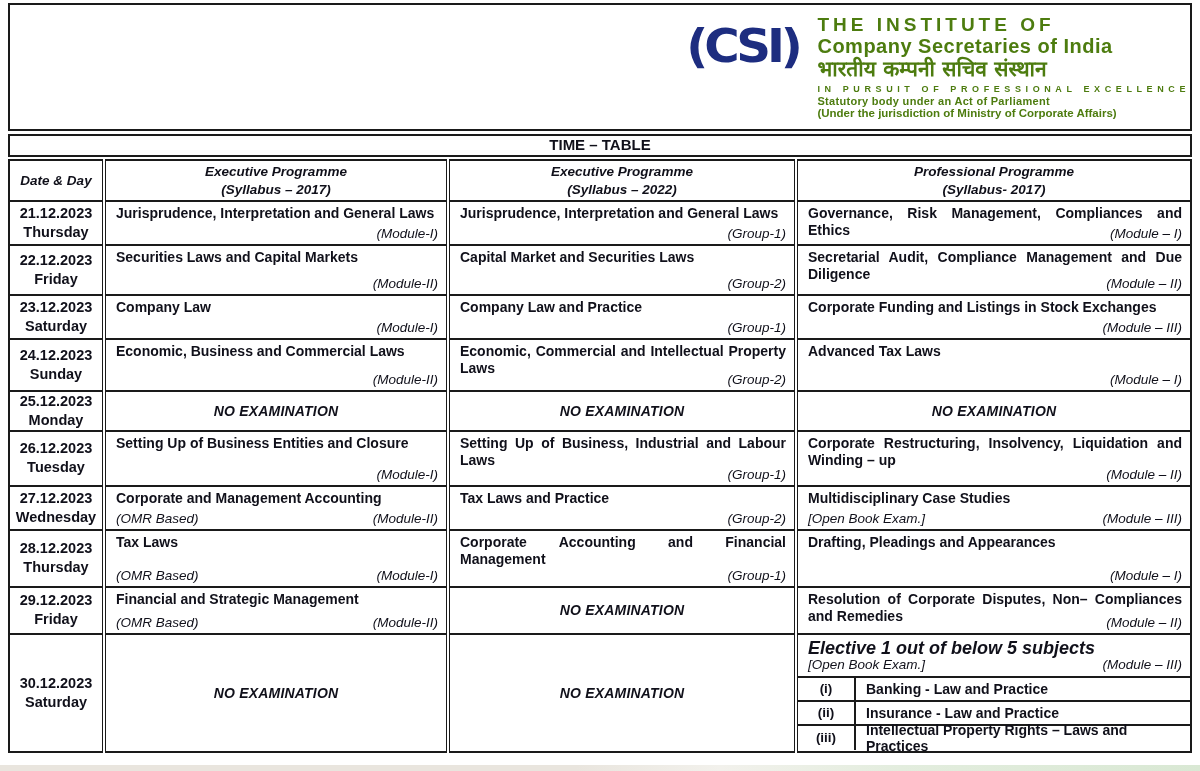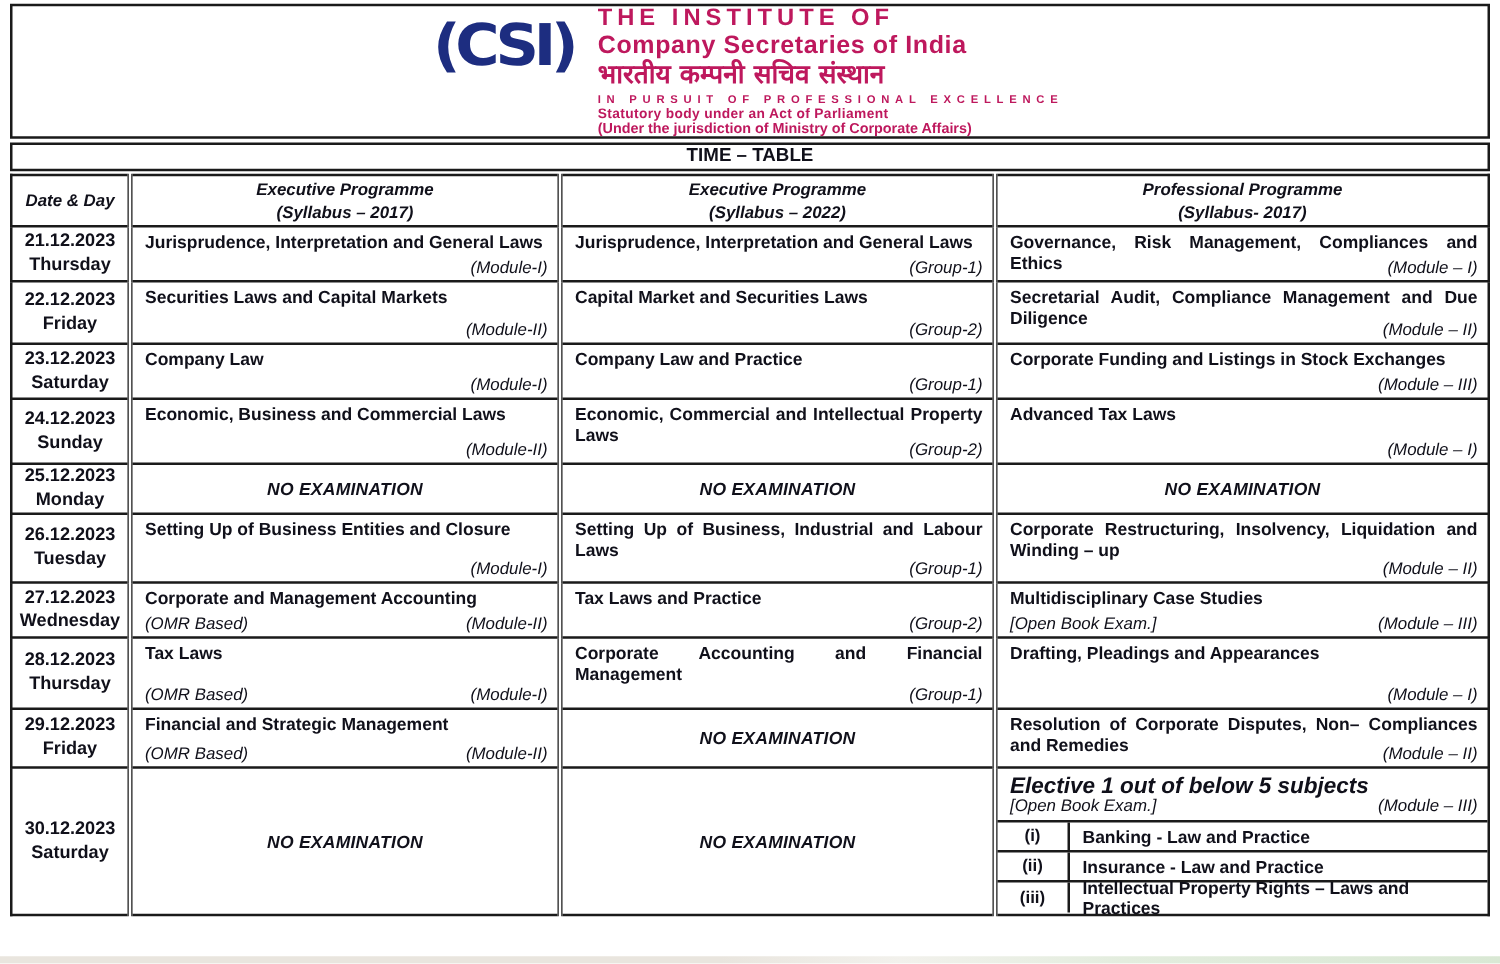--- a/index.html
+++ b/index.html
@@ -5,30 +5,30 @@
   * { margin:0; padding:0; box-sizing:border-box; }
   html,body { background:#ffffff; }
   .page {
     position:relative; width:1200px; height:771px; overflow:hidden;
     background:#ffffff; font-family:"Liberation Sans", sans-serif; color:#10101a;
   }
   .inner { margin:3px 8px 0 8px; }
 
   
   .logo-box {
-    border:2px solid #1a1a1a; height:108px;
-    display:flex; align-items:center; justify-content:center;
+    border:2px solid #1a1a1a; height:128px;
+    display:flex; align-items:center; justify-content:flex-end;
   }
   .logo-wrap { display:flex; align-items:flex-start; gap:22px; }
   .icsi-logo {
     font-family:"DejaVu Sans", sans-serif; font-weight:800;
     font-size:46px; letter-spacing:-4px; line-height:1;
     color:#1d2d80; margin-top:8px; transform:scaleX(1.05);
   }
-  .inst-text { color:#be185d; text-align:left; }
+  .inst-text { color:#4d7c0f; text-align:left; }
   .inst-l1 { font-size:19px; font-weight:bold; letter-spacing:4px; line-height:1.05; }
   .inst-l2 { font-size:20px; font-weight:bold; letter-spacing:.5px; line-height:1.1; }
   .inst-hindi { font-family:"DejaVu Sans", sans-serif; font-size:21px; font-weight:bold; line-height:1.15; }
   .inst-motto { font-size:9px; font-weight:bold; letter-spacing:4.6px; margin-top:2px; }
   .inst-stat { font-size:11px; font-weight:bold; letter-spacing:.3px; margin-top:1px; }
   .inst-juris { font-size:11.5px; font-weight:bold; }
 
   
   .band {
     border:2px solid #1a1a1a; text-align:center; font-weight:bold;

